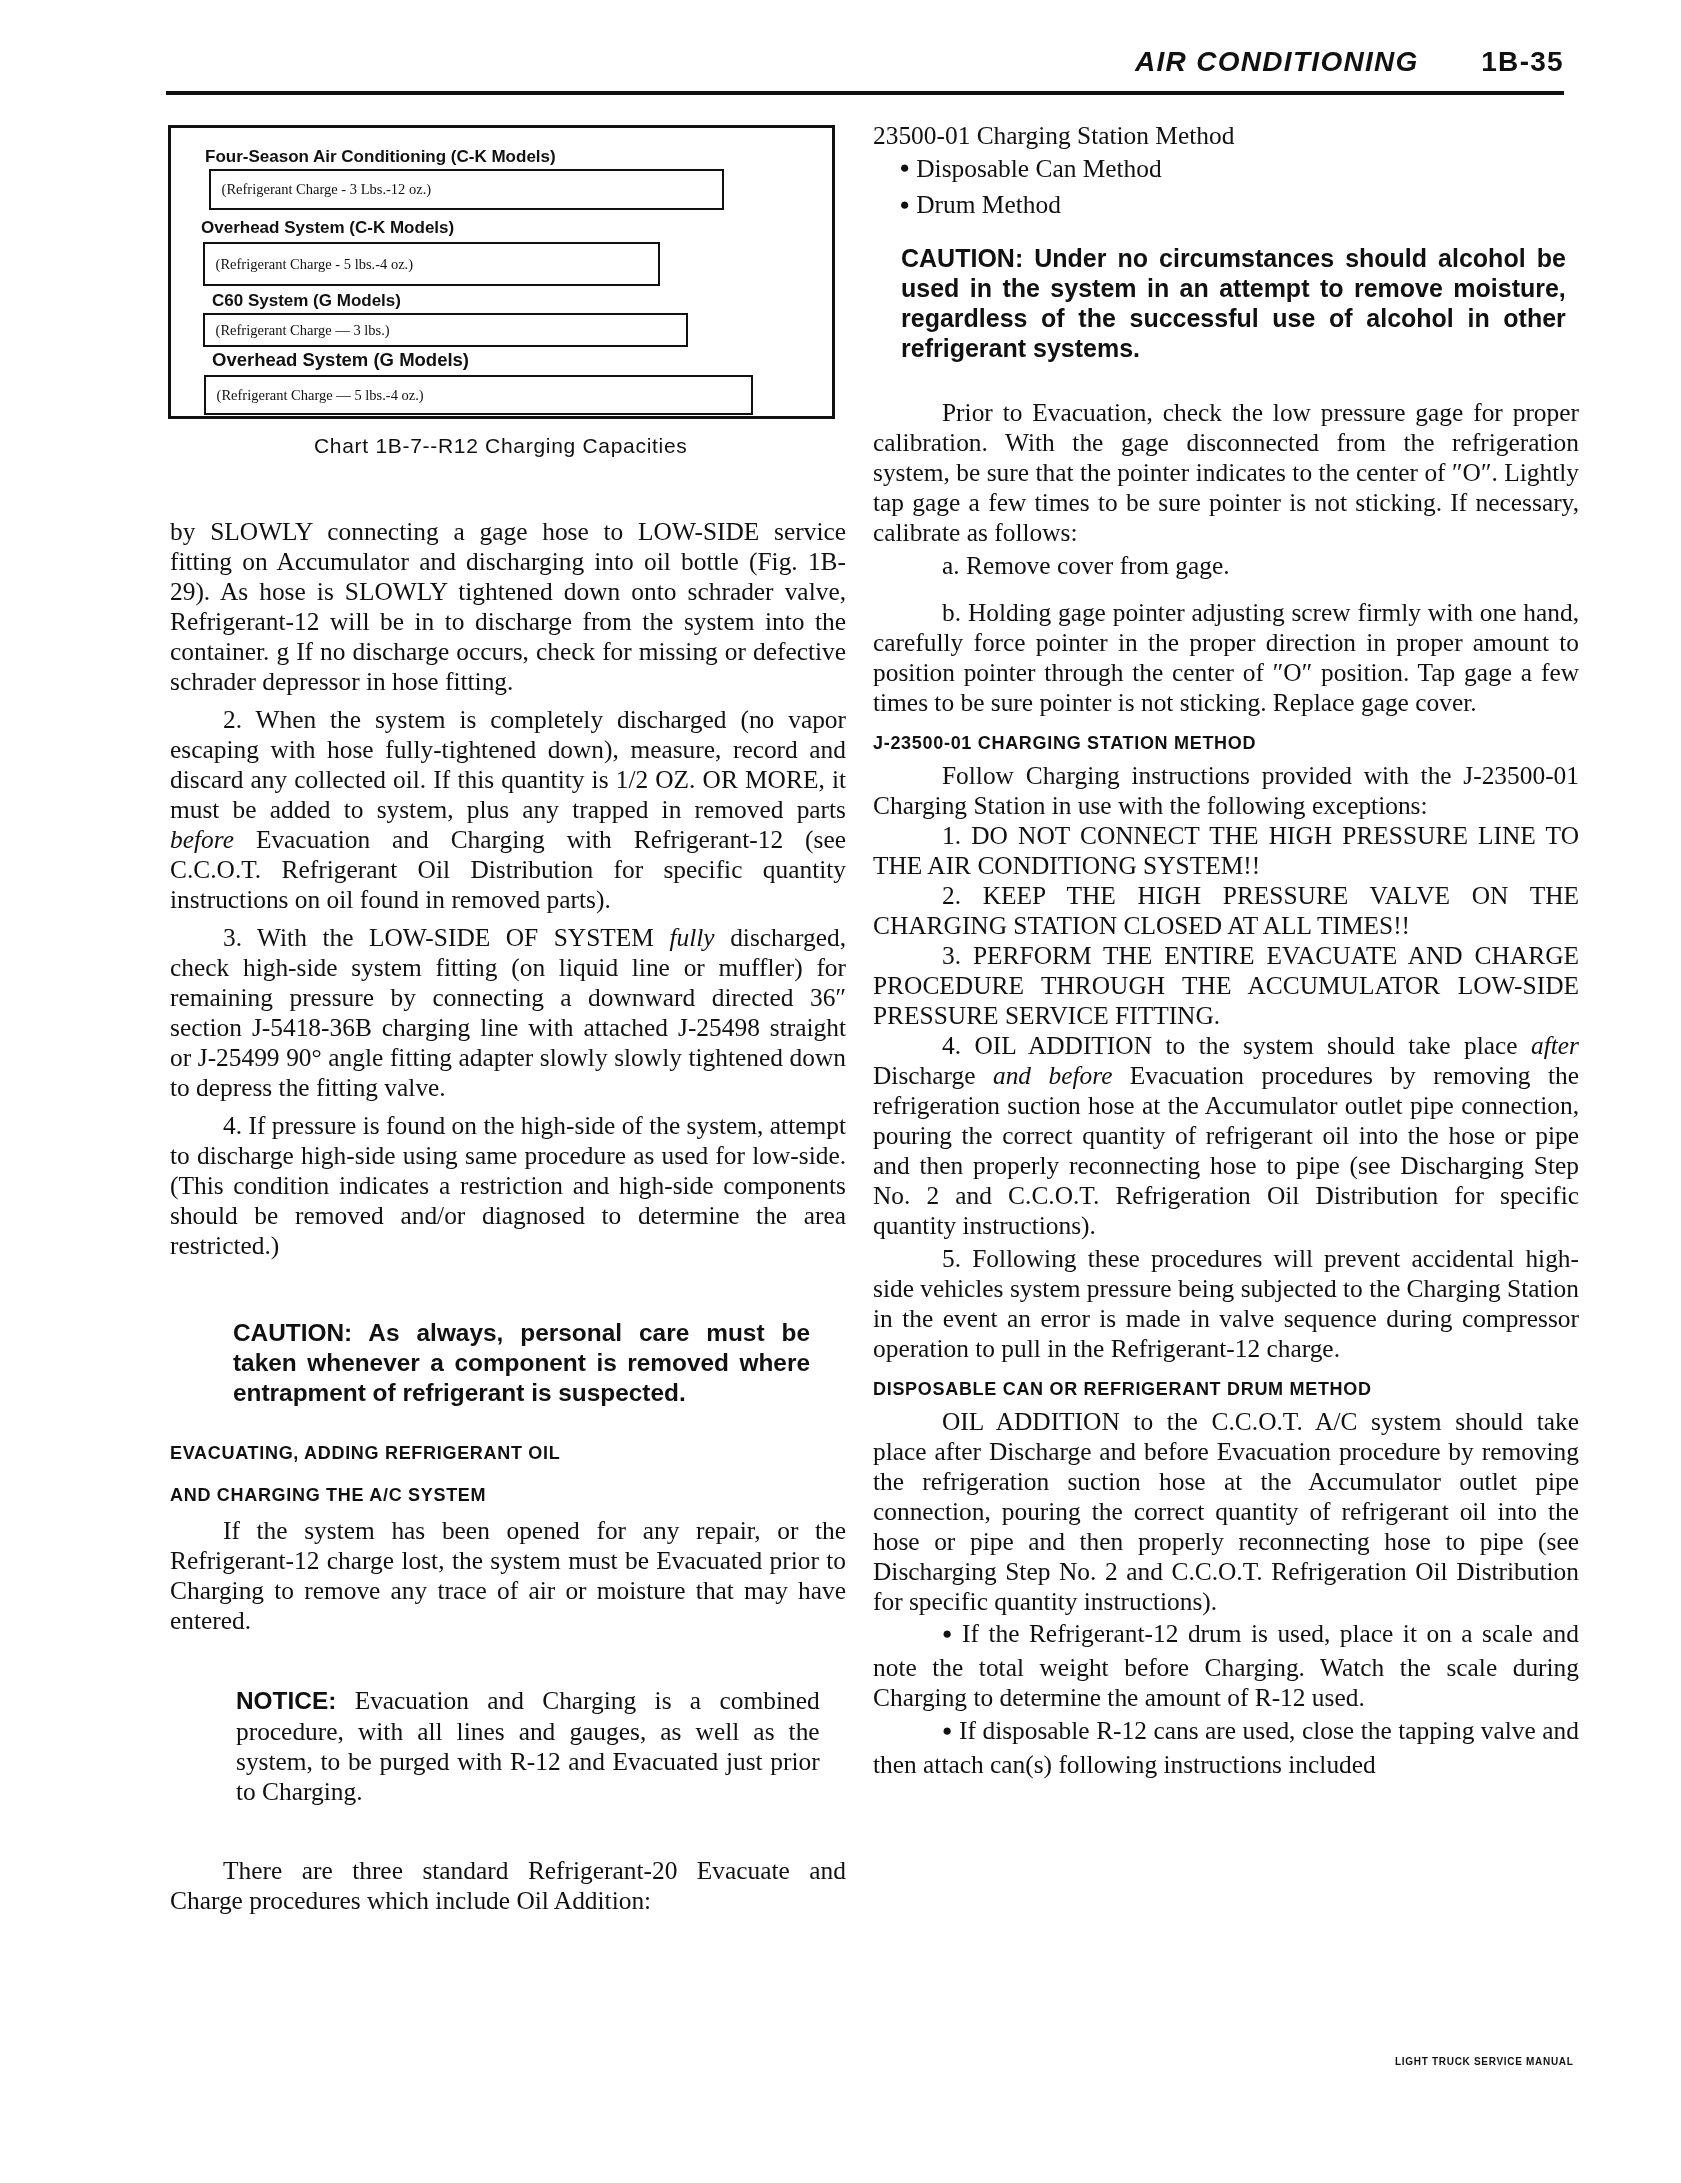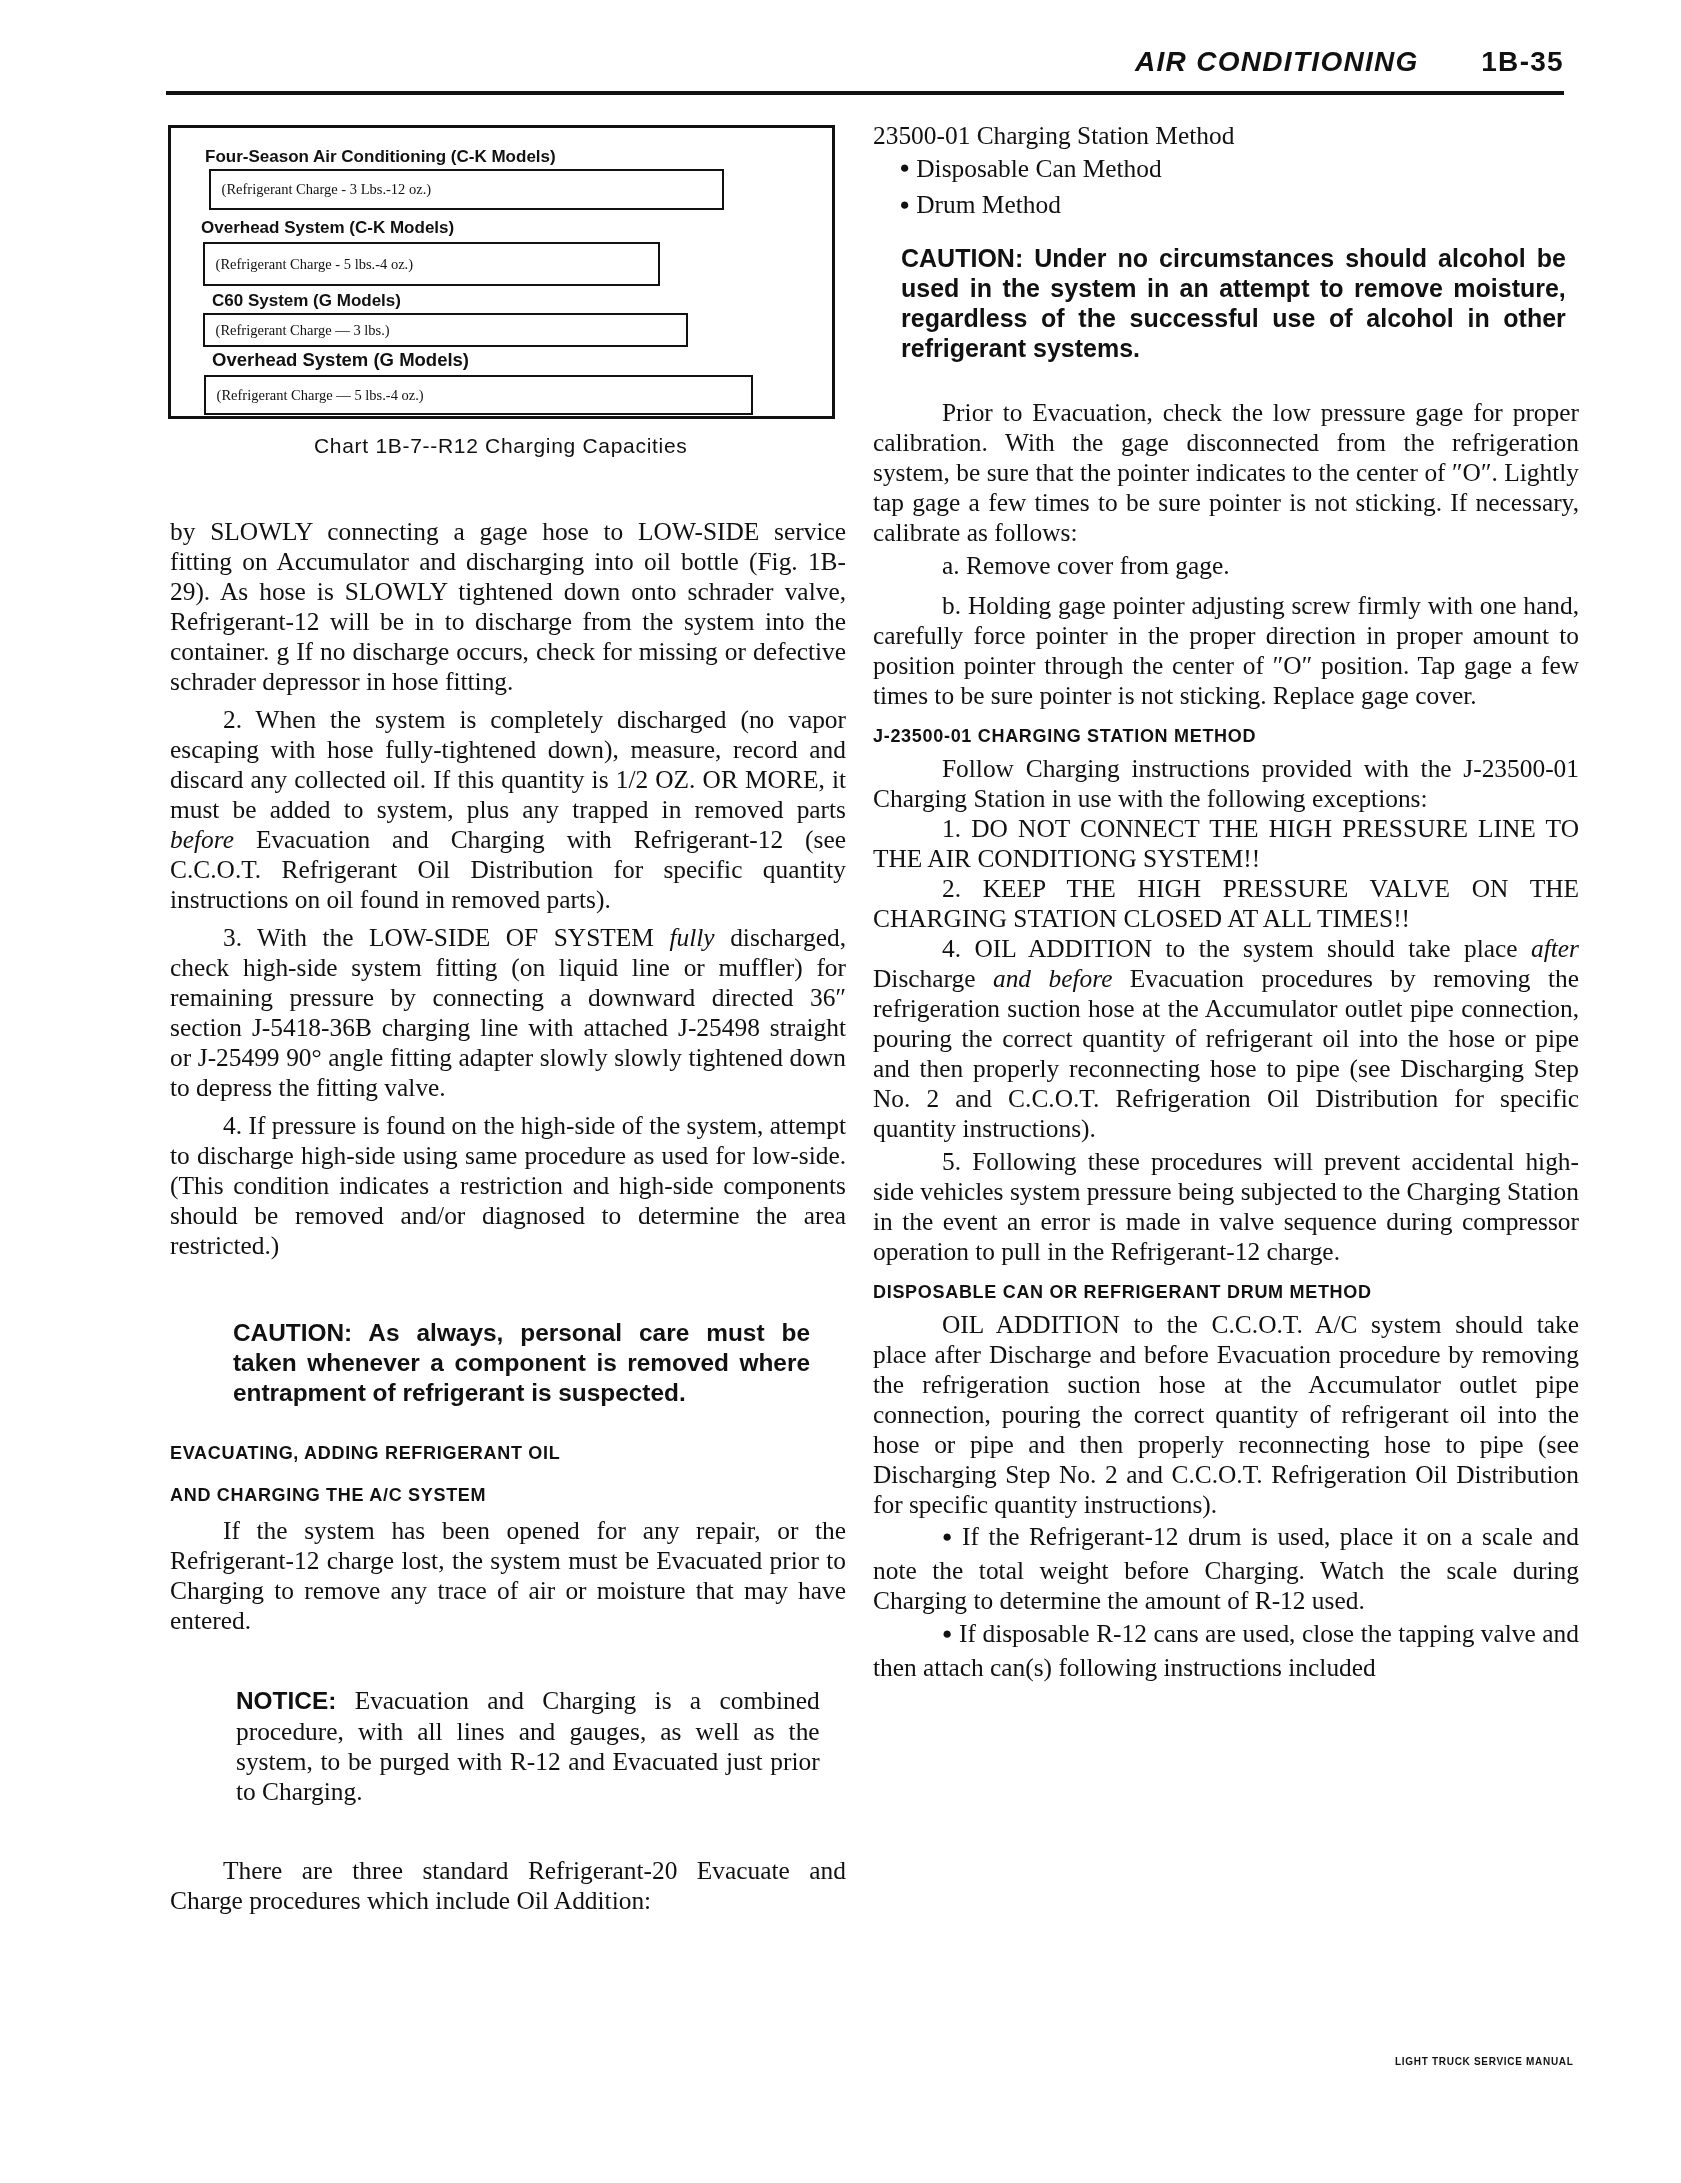--- a/index.html
+++ b/index.html
@@ -66,25 +66,26 @@
   <p class="indent" style="margin-top:49px;">There are three standard Refrigerant-20 Evacuate and Charge procedures which include Oil Addition:</p>
 </div>
 
 <div class="col serif" style="left:873px; top:120px; width:706px;">
   <p>23500-01 Charging Station Method</p>
   <p class="bullet" style="padding-left:26.4px; margin-top:2.6px;">Disposable Can Method</p>
   <p class="bullet" style="padding-left:26.4px; margin-top:2.6px;">Drum Method</p>
   <p class="caution" style="margin:20px 13.2px 0 28px; font-size:25px;">CAUTION: Under no circumstances should alcohol be used in the system in an attempt to remove moisture, regardless of the successful use of alcohol in other refrigerant systems.</p>
   <p class="ind2" style="margin-top:34px;">Prior to Evacuation, check the low pressure gage for proper calibration. With the gage disconnected from the refrigeration system, be sure that the pointer indicates to the center of ″O″. Lightly tap gage a few times to be sure pointer is not sticking. If necessary, calibrate as follows:</p>
   <p class="ind2" style="margin-top:2.6px;">a. Remove cover from gage.</p>
-  <p class="ind2" style="margin-top:10px;">b. Holding gage pointer adjusting screw firmly with one hand, carefully force pointer in the proper direction in proper amount to position pointer through the center of ″O″ position. Tap gage a few times to be sure pointer is not sticking. Replace gage cover.</p>
+  <p class="ind2" style="margin-top:17px;">b. Holding gage pointer adjusting screw firmly with one hand, carefully force pointer in the proper direction in proper amount to position pointer through the center of ″O″ position. Tap gage a few times to be sure pointer is not sticking. Replace gage cover.</p>
   <p class="heading" style="margin-top:9.2px;">J-23500-01 CHARGING STATION METHOD</p>
   <p class="ind2">Follow Charging instructions provided with the J-23500-01 Charging Station in use with the following exceptions:</p>
   <p class="ind2">1. DO NOT CONNECT THE HIGH PRESSURE LINE TO THE AIR CONDITIONG SYSTEM!!</p>
   <p class="ind2">2. KEEP THE HIGH PRESSURE VALVE ON THE CHARGING STATION CLOSED AT ALL TIMES!!</p>
+  <p class="ind2">3. PERFORM THE ENTIRE EVACUATE AND CHARGE PROCEDURE THROUGH THE ACCUMULATOR LOW-SIDE PRESSURE SERVICE FITTING.</p>
   <p class="ind2"><span>4. OIL ADDITION to the system should take place </span><em>after</em><span> Discharge </span><em>and before</em><span> Evacuation procedures by removing the refrigeration suction hose at the Accumulator outlet pipe connection, pouring the correct quantity of refrigerant oil into the hose or pipe and then properly reconnecting hose to pipe (see Discharging Step No. 2 and C.C.O.T. Refrigeration Oil Distribution for specific quantity instructions).</span></p>
   <p class="ind2" style="margin-top:2.6px;">5. Following these procedures will prevent accidental high-side vehicles system pressure being subjected to the Charging Station in the event an error is made in valve sequence during compressor operation to pull in the Refrigerant-12 charge.</p>
   <p class="heading" style="margin-top:9.2px; margin-right:53px;">DISPOSABLE CAN OR REFRIGERANT DRUM METHOD</p>
   <p class="ind2">OIL ADDITION to the C.C.O.T. A/C system should take place after Discharge and before Evacuation procedure by removing the refrigeration suction hose at the Accumulator outlet pipe connection, pouring the correct quantity of refrigerant oil into the hose or pipe and then properly reconnecting hose to pipe (see Discharging Step No. 2 and C.C.O.T. Refrigeration Oil Distribution for specific quantity instructions).</p>
   <p class="ind2 bullet" style="margin-top:2.6px;">If the Refrigerant-12 drum is used, place it on a scale and note the total weight before Charging. Watch the scale during Charging to determine the amount of R-12 used.</p>
   <p class="ind2 bullet" style="margin-top:2.6px;">If disposable R-12 cans are used, close the tapping valve and then attach can(s) following instructions included</p>
 </div>
 
 <div class="footer sans">LIGHT TRUCK SERVICE MANUAL</div>
 

